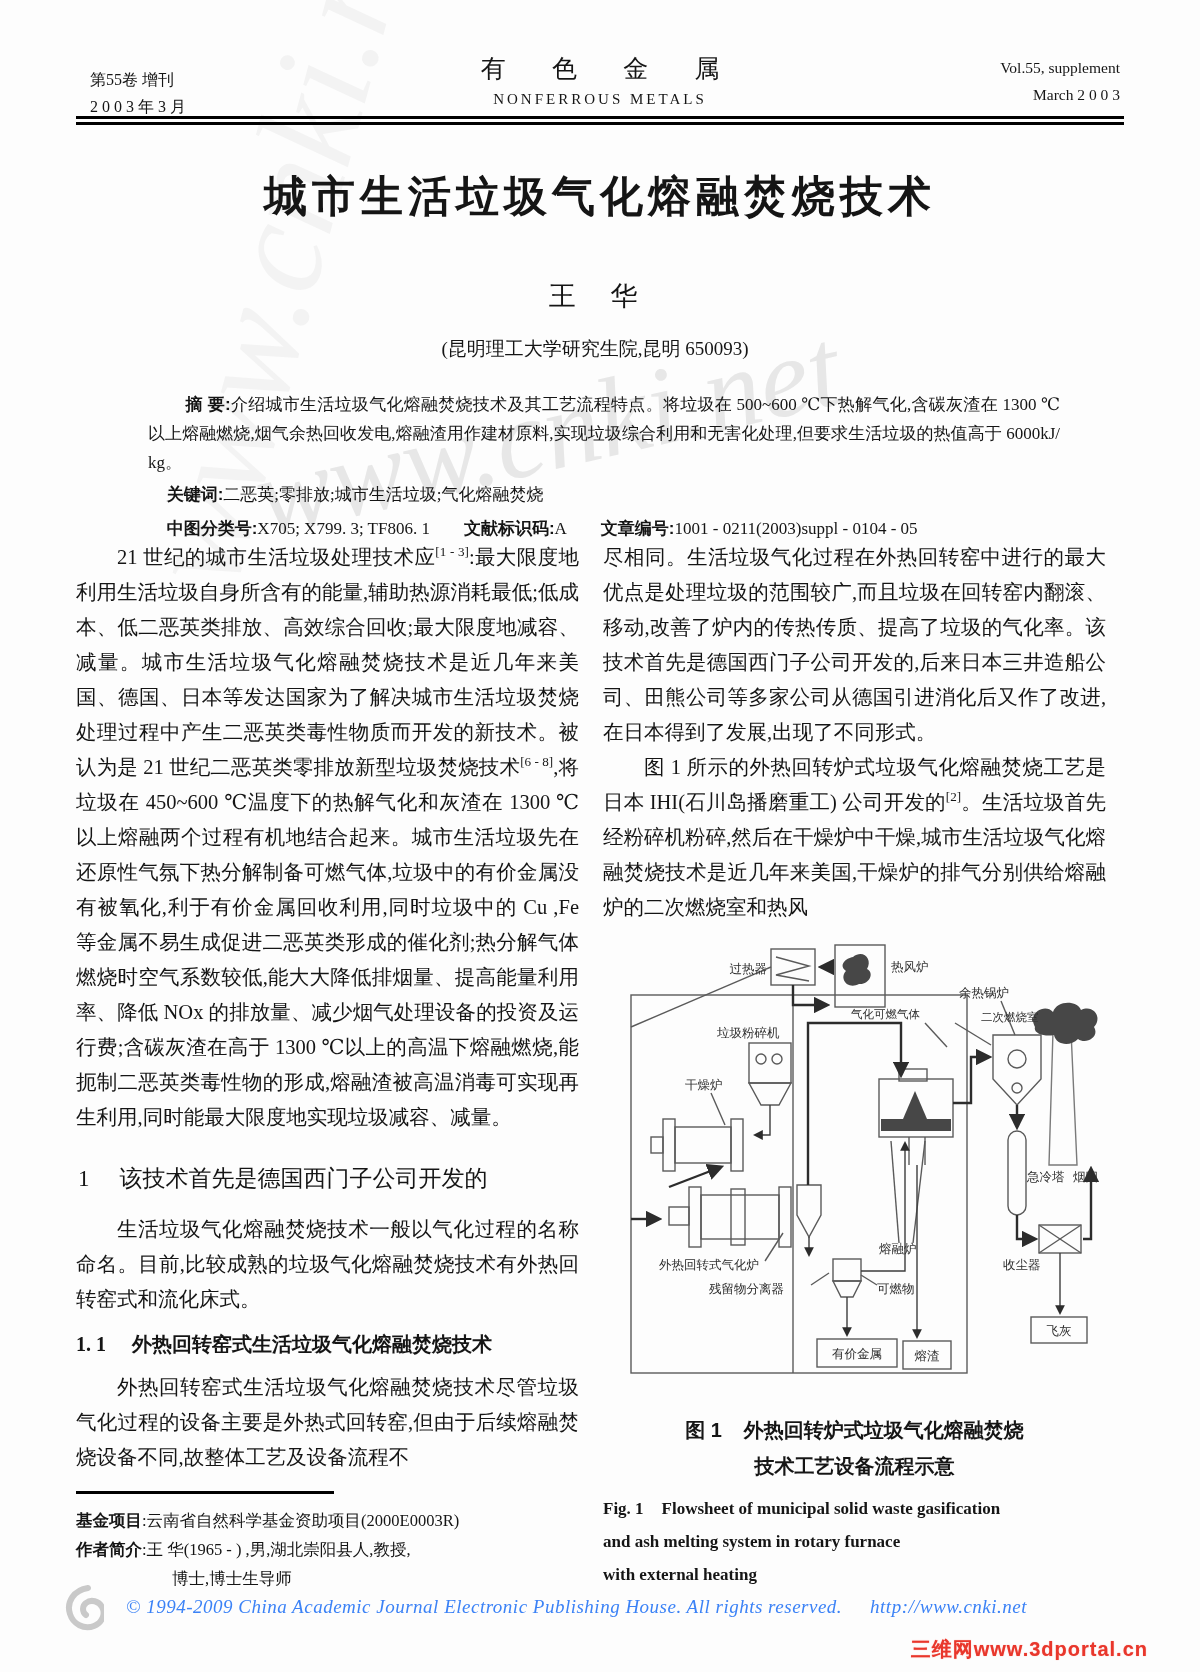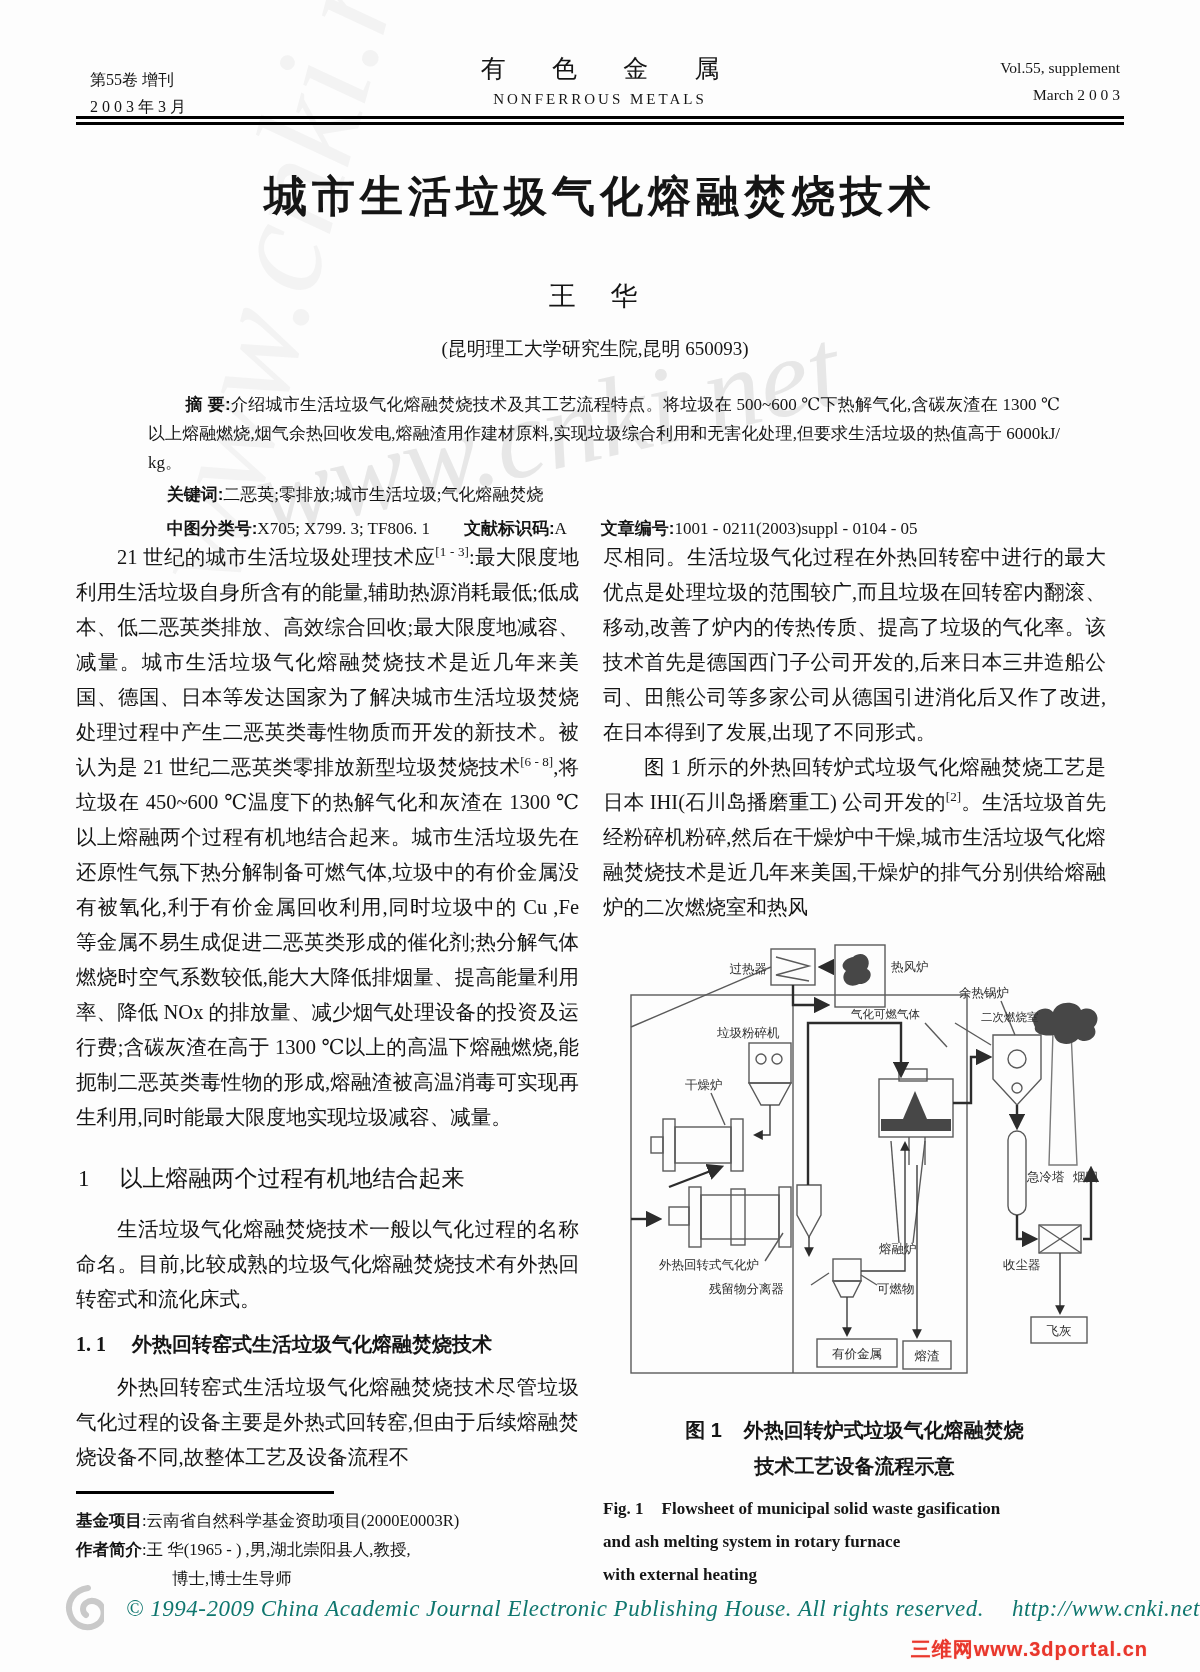--- a/index.html
+++ b/index.html
@@ -48,22 +48,22 @@
   .figwrap{margin-top:2px;}
   .fl{font-size:12.5px;fill:#2e2e2e;}
   .fl-sm{font-size:11.5px;fill:#2e2e2e;}
   .cap-zh{text-align:center;font-family:"Liberation Sans","DejaVu Sans",sans-serif;
           font-weight:bold;font-size:20px;line-height:36px;margin-top:22px;}
   .cap-zh .caplbl{margin-right:22px;}
   .cap-en{text-align:left;font-size:17px;font-weight:bold;line-height:33px;margin-top:8px;}
   .cap-en .caplbl{margin-right:18px;}
   
   .logo{position:absolute;left:58px;top:1580px;opacity:.8;}
-  .copy{position:absolute;left:126px;top:1596px;font-size:23px;font-style:italic;
-        color:#0f766e;letter-spacing:.5px;}
+  .copy{position:absolute;left:126px;top:1596px;font-size:19px;font-style:italic;
+        color:#3b82f6;letter-spacing:.5px;}
   .copy .url{margin-left:28px;}
   .stamp{position:absolute;right:52px;top:1636px;font-family:"Liberation Sans",sans-serif;
          font-weight:bold;font-size:20px;color:#e8372c;letter-spacing:1px;
          text-shadow:0 0 1px rgba(255,120,110,.8);}
   
   .wm1{position:absolute;top:368px;left:250px;font-size:112px;font-style:italic;
        color:rgba(175,175,175,.28);transform:rotate(-13deg);white-space:nowrap;
        pointer-events:none;font-family:"Liberation Serif",serif;}
   .wm2{position:absolute;top:560px;left:110px;font-size:140px;font-style:italic;
        color:rgba(185,185,185,.14);transform:rotate(-75deg);transform-origin:left top;
@@ -100,21 +100,21 @@
   <div class="absblk">
     <p class="abs-p"><span class="lbl">摘  要:</span><span>介绍城市生活垃圾气化熔融焚烧技术及其工艺流程特点。将垃圾在 500~600 ℃下热解气化,含碳灰渣在 1300 ℃以上熔融燃烧,烟气余热回收发电,熔融渣用作建材原料,实现垃圾综合利用和无害化处理,但要求生活垃圾的热值高于 6000kJ/ kg。</span></p>
     <p class="kw-p"><span class="lbl">关键词:</span><span>二恶英;零排放;城市生活垃圾;气化熔融焚烧</span></p>
     <p class="meta-p"><span class="lbl">中图分类号:</span><span>X705; X799. 3; TF806. 1</span><span class="meta-gap"></span><span class="lbl">文献标识码:</span><span>A</span><span class="meta-gap"></span><span class="lbl">文章编号:</span><span>1001 - 0211(2003)suppl - 0104 - 05</span></p>
   </div>
 
   <div class="cols">
 
     <div class="col">
       <p class="ind"><span>21 世纪的城市生活垃圾处理技术应</span><sup>[1 - 3]</sup><span>:最大限度地利用生活垃圾自身所含有的能量,辅助热源消耗最低;低成本、低二恶英类排放、高效综合回收;最大限度地减容、减量。城市生活垃圾气化熔融焚烧技术是近几年来美国、德国、日本等发达国家为了解决城市生活垃圾焚烧处理过程中产生二恶英类毒性物质而开发的新技术。被认为是 21 世纪二恶英类零排放新型垃圾焚烧技术</span><sup>[6 - 8]</sup><span>,将垃圾在 450~600 ℃温度下的热解气化和灰渣在 1300 ℃以上熔融两个过程有机地结合起来。城市生活垃圾先在还原性气氛下热分解制备可燃气体,垃圾中的有价金属没有被氧化,利于有价金属回收利用,同时垃圾中的 Cu ,Fe 等金属不易生成促进二恶英类形成的催化剂;热分解气体燃烧时空气系数较低,能大大降低排烟量、提高能量利用率、降低 NOx 的排放量、减少烟气处理设备的投资及运行费;含碳灰渣在高于 1300 ℃以上的高温下熔融燃烧,能扼制二恶英类毒性物的形成,熔融渣被高温消毒可实现再生利用,同时能最大限度地实现垃圾减容、减量。</span></p>
-      <h2 class="sec-h"><span class="num">1</span><span>以上熔融两个过程有机地结合起来</span></h2>
+      <h2 class="sec-h"><span class="num">1</span><span>该技术首先是德国西门子公司开发的</span></h2>
       <p class="ind">生活垃圾气化熔融焚烧技术一般以气化过程的名称命名。目前,比较成熟的垃圾气化熔融焚烧技术有外热回转窑式和流化床式。</p>
       <h3 class="sub-h"><span class="num">1. 1</span><span>外热回转窑式生活垃圾气化熔融焚烧技术</span></h3>
       <p class="ind">外热回转窑式生活垃圾气化熔融焚烧技术尽管垃圾气化过程的设备主要是外热式回转窑,但由于后续熔融焚烧设备不同,故整体工艺及设备流程不</p>
       <hr class="fn-sep">
       <div class="fn">
         <p><span class="lbl">基金项目</span><span>:云南省自然科学基金资助项目(2000E0003R)</span></p>
         <p><span class="lbl">作者简介</span><span>:王  华(1965 - ) ,男,湖北崇阳县人,教授,</span></p>
         <p class="cont">博士,博士生导师</p>
       </div>
     </div>

